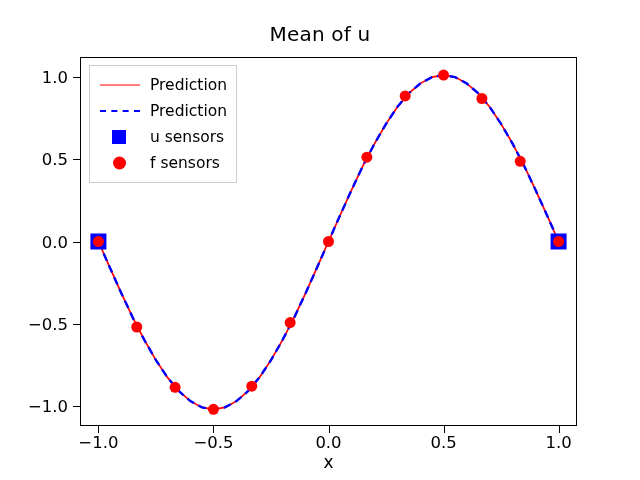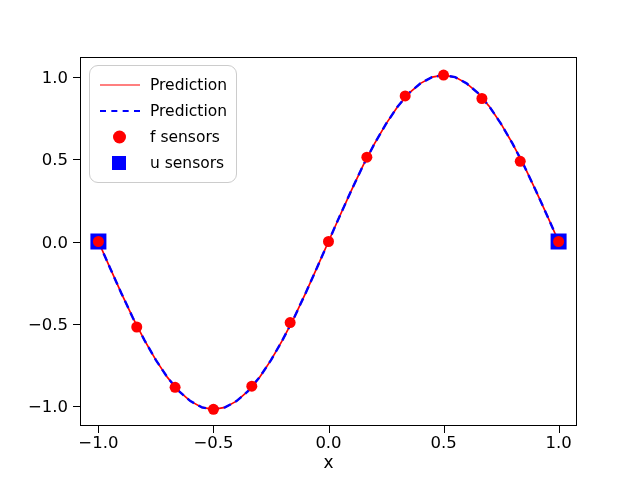--- a/index.html
+++ b/index.html
@@ -80,21 +80,21 @@
     font-size: 17px;
     color: #000000;
   }
   #legend-box {
     position: absolute;
     left: 89px;
     top: 65px;
     padding: 6px 9px 6px 8px;
     background: #ffffff;
     border: 1px solid #cccccc;
-    border-radius: 9px;
+    border-radius: 0;
     box-sizing: border-box;
   }
   .legend-row {
     display: flex;
     align-items: center;
     height: 26px;
   }
   .legend-key {
     width: 44px;
     height: 22px;
@@ -143,20 +143,21 @@
     border-radius: 50%;
     background: #ff0000;
     transform: translateY(-50%);
   }
 </style>
 </head>
 <body>
 
 <div id="root">
 
+  <div id="chart-title">Mean of u</div>
 
   <div id="plot-frame"></div>
 
   <svg id="plot-svg" viewBox="0 0 497 369" preserveAspectRatio="none">
     <g id="series-layer">
         <polyline points="18.41,184.50 29.91,210.69 41.42,236.39 52.92,260.94 64.43,283.17 75.93,303.11 87.44,320.40 98.94,334.24 110.44,344.13 121.95,350.39 133.45,352.36 144.96,350.39 156.46,344.13 167.97,334.24 179.47,320.40 190.98,303.11 202.48,283.17 213.99,260.94 225.49,236.39 237.00,210.69 248.50,184.50 260.00,158.47 271.51,133.10 283.01,108.72 294.52,86.65 306.02,66.88 317.53,49.75 329.03,36.08 340.54,26.36 352.04,20.10 363.55,18.12 375.05,20.10 386.56,26.36 398.06,36.08 409.56,49.75 421.07,66.88 432.57,86.65 444.08,108.72 455.58,133.10 467.09,158.47 478.59,184.50" fill="none" stroke="#ff0000" stroke-width="1.7"></polyline>
         <polyline points="18.41,184.50 29.91,210.69 41.42,236.39 52.92,260.94 64.43,283.17 75.93,303.11 87.44,320.40 98.94,334.24 110.44,344.13 121.95,350.39 133.45,352.36 144.96,350.39 156.46,344.13 167.97,334.24 179.47,320.40 190.98,303.11 202.48,283.17 213.99,260.94 225.49,236.39 237.00,210.69 248.50,184.50 260.00,158.47 271.51,133.10 283.01,108.72 294.52,86.65 306.02,66.88 317.53,49.75 329.03,36.08 340.54,26.36 352.04,20.10 363.55,18.12 375.05,20.10 386.56,26.36 398.06,36.08 409.56,49.75 421.07,66.88 432.57,86.65 444.08,108.72 455.58,133.10 467.09,158.47 478.59,184.50" fill="none" stroke="#0000ff" stroke-width="2.4" stroke-dasharray="8,5"></polyline>
       </g>
     <g id="marker-layer">
         <rect x="10.41" y="176.50" width="16" height="16" fill="#0000ff"></rect>
@@ -216,25 +217,25 @@
       <span class="legend-label">Prediction</span>
     </div>
     <div class="legend-row">
       <span class="legend-key">
           <span class="key-dashed-line"></span>
         </span>
       <span class="legend-label">Prediction</span>
     </div>
     <div class="legend-row">
       <span class="legend-key">
+          <span class="key-square"></span>
+        </span>
+      <span class="legend-label">u sensors</span>
+    </div>
+    <div class="legend-row">
+      <span class="legend-key">
           <span class="key-circle"></span>
         </span>
       <span class="legend-label">f sensors</span>
     </div>
-    <div class="legend-row">
-      <span class="legend-key">
-          <span class="key-square"></span>
-        </span>
-      <span class="legend-label">u sensors</span>
-    </div>
   </div>
 
 </div>
 
 </body></html>

